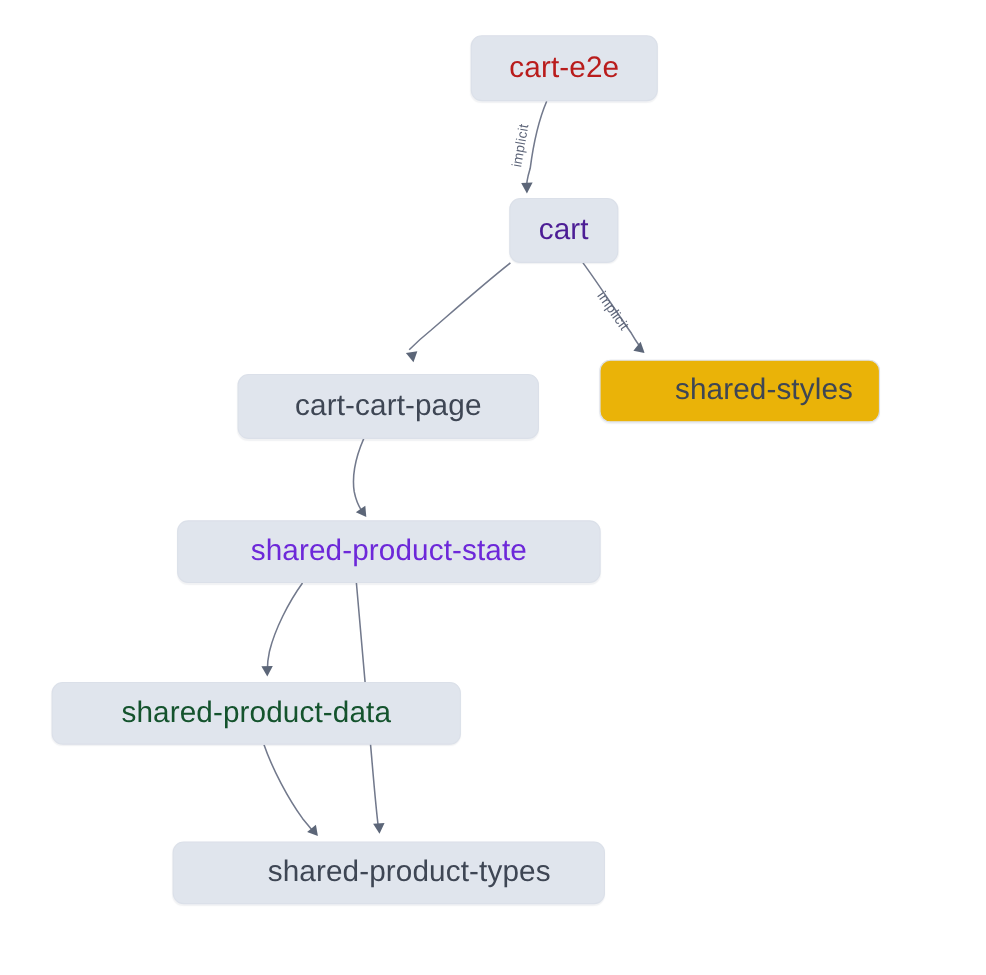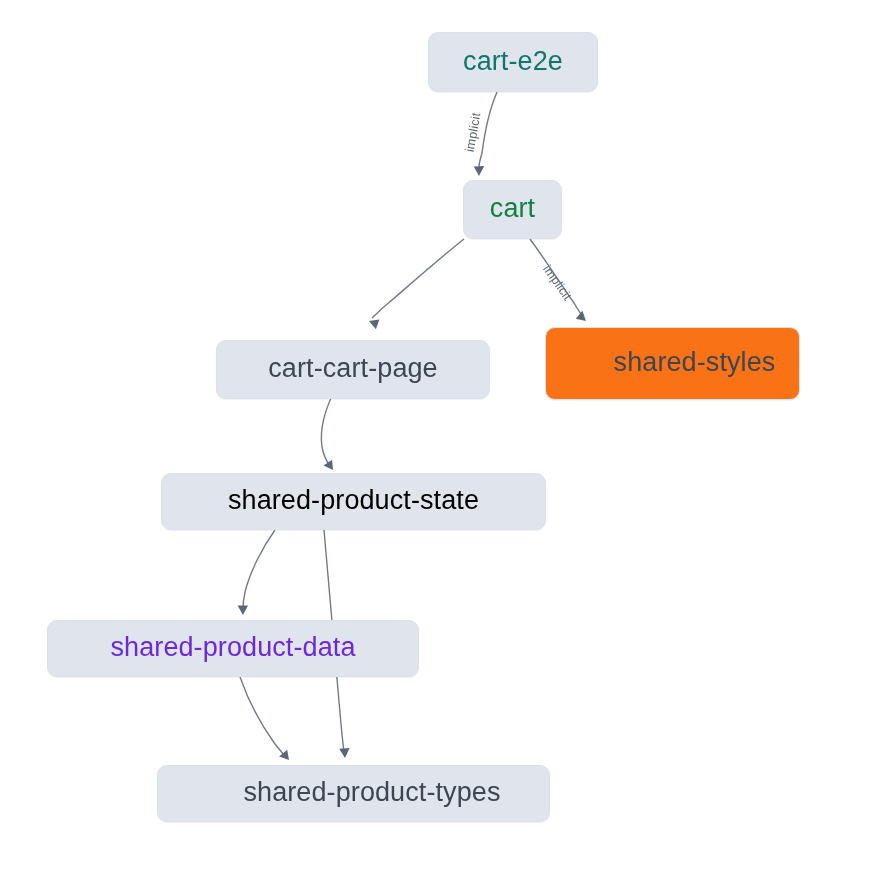--- a/index.html
+++ b/index.html
@@ -106,36 +106,36 @@
         <path class="edge-path" d="M 324,530 C 327,570 333,630 338,690 C 341,725 343,745 344,752" stroke="#72798c"></path>
         <path class="edge-head" d="M 345,758 l -5.8,-9.2 l 10.4,-0.7 Z" fill="#5c6678"></path>
       </g>
       <g>
         <path class="edge-path" d="M 240,677 C 248,700 262,726 275,744 C 280,750 283,754 285,756" stroke="#72798c"></path>
         <path class="edge-head" d="M 289,760 l -9.8,-3.6 l 8.0,-6.7 Z" fill="#5c6678"></path>
       </g>
     </svg>
 
   <div id="node-layer">
-      <div class="graph-node" style="left: 428px; top: 32px; width: 170px; height: 60px; background: rgb(224, 229, 237); border-color: rgb(219, 224, 233); color: #0f766e;">
+      <div class="graph-node" style="left: 428px; top: 32px; width: 170px; height: 60px; background: rgb(224, 229, 237); border-color: rgb(219, 224, 233); color: #b91c1c;">
         <span class="node-label">cart-e2e</span>
       </div>
-      <div class="graph-node" style="left: 463px; top: 180px; width: 99px; height: 59px; background: rgb(224, 229, 237); border-color: rgb(219, 224, 233); color: #15803d; border-radius: 10px;">
+      <div class="graph-node" style="left: 463px; top: 180px; width: 99px; height: 59px; background: rgb(224, 229, 237); border-color: rgb(219, 224, 233); color: #4c1d95; border-radius: 10px;">
         <span class="node-label">cart</span>
       </div>
       <div class="graph-node" style="left: 216px; top: 325px; width: 274px; height: 59px; background: rgb(224, 229, 237); border-color: rgb(219, 224, 233); color: rgb(62, 70, 84); margin-top: 15px;">
         <span class="node-label">cart-cart-page</span>
       </div>
-      <div class="graph-node" style="left: 545px; top: 327px; width: 255px; height: 73px; background: #f97316; border-color: rgb(219, 224, 233); color: rgb(62, 70, 84); padding-left: 44px;">
+      <div class="graph-node" style="left: 545px; top: 327px; width: 255px; height: 57px; background: #eab308; border-color: rgb(219, 224, 233); color: rgb(62, 70, 84); padding-left: 44px;">
         <span class="node-label">shared-styles</span>
       </div>
-      <div class="graph-node" style="left: 161px; top: 473px; width: 385px; height: 57px; background: rgb(224, 229, 237); border-color: rgb(219, 224, 233); color: #000000;">
+      <div class="graph-node" style="left: 161px; top: 473px; width: 385px; height: 57px; background: rgb(224, 229, 237); border-color: rgb(219, 224, 233); color: #6d28d9;">
         <span class="node-label">shared-product-state</span>
       </div>
-      <div class="graph-node" style="left: 47px; top: 620px; width: 372px; height: 57px; background: rgb(224, 229, 237); border-color: rgb(219, 224, 233); color: #6d28d9;">
+      <div class="graph-node" style="left: 47px; top: 620px; width: 372px; height: 57px; background: rgb(224, 229, 237); border-color: rgb(219, 224, 233); color: #14532d;">
         <span class="node-label">shared-product-data</span>
       </div>
       <div class="graph-node" style="left: 157px; top: 765px; width: 393px; height: 57px; background: rgb(224, 229, 237); border-color: rgb(219, 224, 233); color: rgb(62, 70, 84); padding-left: 37px;">
         <span class="node-label">shared-product-types</span>
       </div>
     </div>
 
 </div>
 
 </body></html>

